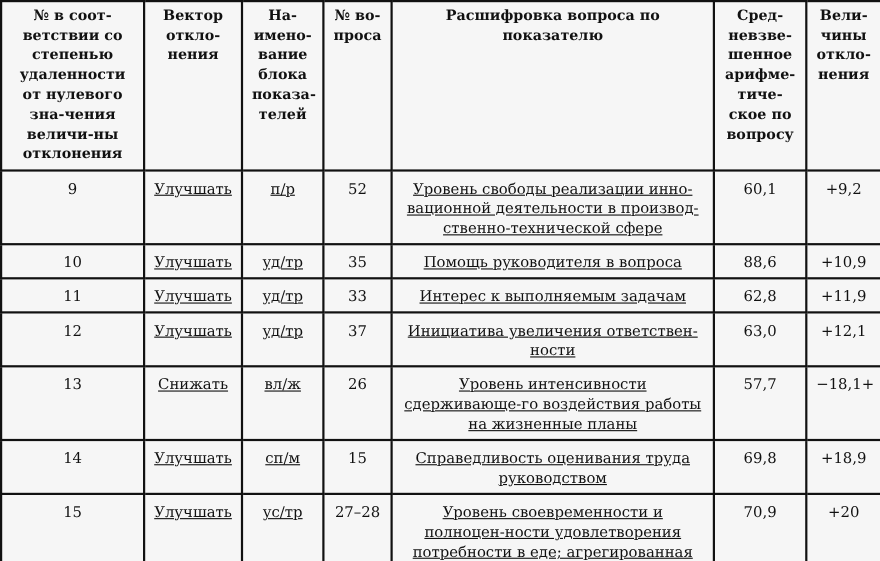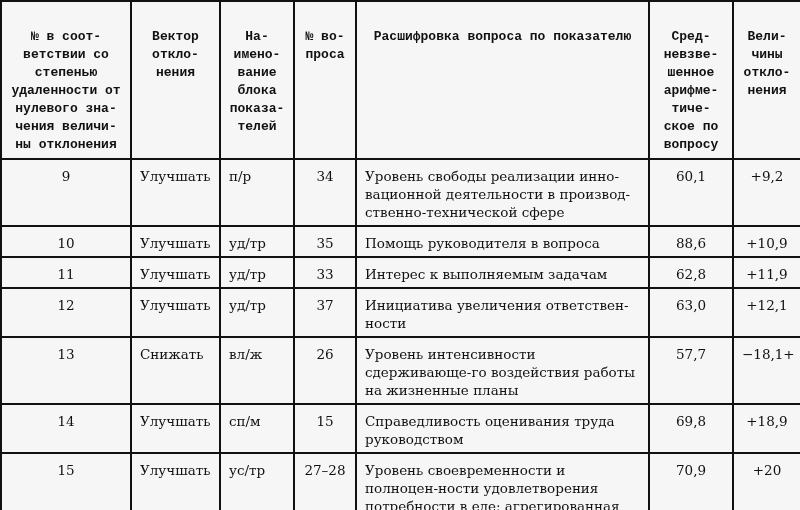--- a/index.html
+++ b/index.html
@@ -1,21 +1,21 @@
 <!DOCTYPE html>
 <html><head>
 <meta charset="utf-8">
 <style>
   html, body { margin:0; padding:0; background:#f6f6f6; }
   body { width:800px; height:510px; overflow:hidden; font-family:"DejaVu Serif","Liberation Serif",serif; color:#111; }
   table { border-collapse:collapse; width:800px; table-layout:fixed; background:#f6f6f6; }
   td, th { border:2px solid #111; vertical-align:top; padding:7px 8px 4px 8px; font-size:13.5px; line-height:18px; }
-  th { font-weight:bold; text-align:center; font-size:13px; line-height:18px; padding-top:26px;font-family:Liberation Mono, monospace; }
+  th { font-weight:bold; text-align:center; font-size:13px; line-height:18px; padding-top:4px; }
   td.c { text-align:center; }
-  td.l { text-align:left; }
+  td.l { text-align:center;text-decoration:underline; }
   tr.h { height:137px; }
 </style>
 </head>
 <body>
 
 <table>
   <colgroup>
     <col style="width:130px">
       <col style="width:89px">
       <col style="width:74px">
@@ -33,21 +33,21 @@
       <th style="text-align:center">Расшифровка вопроса по показателю</th>
       <th>Сред-невзве-шенное арифме-тиче-ское по вопросу</th>
       <th>Вели-чины откло-нения</th>
     </tr>
   </thead>
   <tbody>
     <tr style="height:66px">
       <td class="c">9</td>
       <td class="l">Улучшать</td>
       <td class="l">п/р</td>
-      <td class="c">34</td>
+      <td class="c">52</td>
       <td class="l">Уровень свободы реализации инно-вационной деятельности в производ-ственно-технической сфере</td>
       <td class="c">60,1</td>
       <td class="c">+9,2</td>
     </tr>
     <tr style="height:31px">
       <td class="c">10</td>
       <td class="l">Улучшать</td>
       <td class="l">уд/тр</td>
       <td class="c">35</td>
       <td class="l">Помощь руководителя в вопроса</td>

